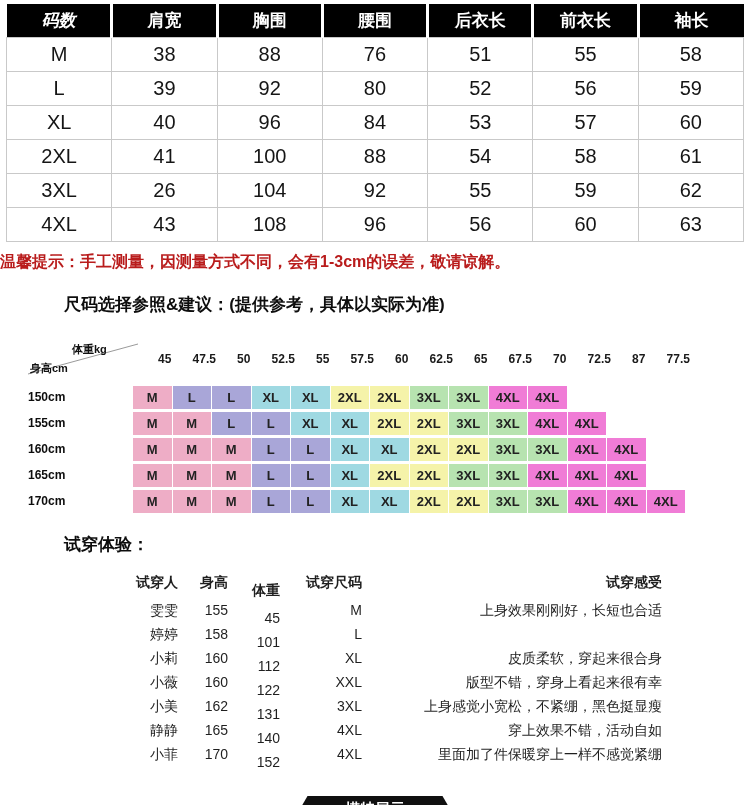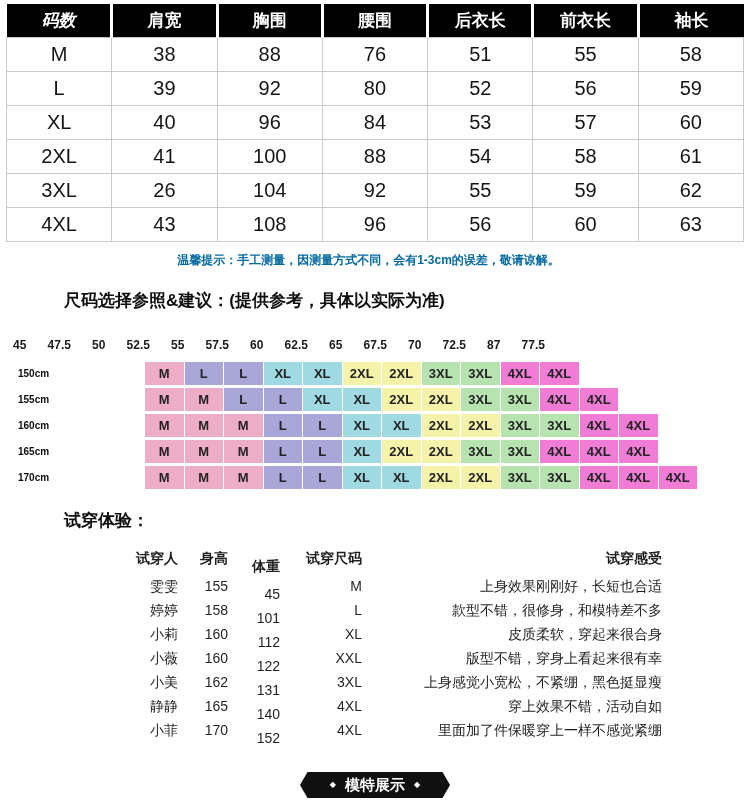--- a/index.html
+++ b/index.html
@@ -6,34 +6,34 @@
   body {
     width:750px; height:805px; overflow:hidden; background:#fff;
     font-family:"Liberation Sans","DejaVu Sans",sans-serif; color:#111;
   }
   
   .size-table { width:738px; margin:4px auto 0; border-collapse:collapse; table-layout:fixed; text-align:center; }
   .size-table th { background:#000; color:#fff; font-size:17px; font-weight:700; height:31px; border-left:3px solid #fff; }
   .size-table th:first-child { border-left:none;font-style:italic; }
   .size-table td { border:1px solid #c9c9c9; height:31px; font-size:20px; color:#151515; }
   
-  .notice { margin:10px 13px 0 0; text-align:center; font-size:12px; font-weight:600; color:#0369a1; }
+  .notice { margin:10px 13px 0 0; text-align:left; font-size:16px; font-weight:600; color:#b91c1c; }
   
   .sec-title { margin:20px 0 0 64px; font-size:17px; font-weight:700; color:#0d0d0d; }
   
   .header-band { display:flex; align-items:center; margin-top:26px; }
   .corner { position:relative; width:145px; height:34px; }
   .corner svg { position:absolute; left:24px; top:0; }
   .corner-top { position:absolute; left:72px; top:0; font-size:11px; font-weight:700; }
   .corner-bottom { position:absolute; left:30px; bottom:0; font-size:11px; font-weight:700; }
   .weight-headers { display:flex; }
   .wh { width:39.5px; text-align:center; font-size:12px; font-weight:700; color:#1a1a1a; }
   .matrix { margin-top:10px; }
   .mx-row { display:flex; margin-bottom:3px; }
-  .mx-label { width:145px; box-sizing:border-box; padding-left:18px; font-size:10px; font-weight:700; line-height:23px; color:#0d0d0d; }
+  .mx-label { width:133px; box-sizing:border-box; padding-left:28px; font-size:12px; font-weight:700; line-height:23px; color:#0d0d0d; }
   .mx-cell { width:38.5px; margin-right:1px; height:23px; line-height:23px; text-align:center; font-size:13px; font-weight:700; color:#222; }
   
   .fit-table { margin:14px 0 0 90px; font-size:14px; color:#1f1f1f; }
   .fit-row { display:flex; height:24px; line-height:24px; }
   .fit-header { font-weight:700; margin-bottom:4px; }
   .fit-c { text-align:right; }
   .fit-c1 { width:88px; }
   .fit-c2 { width:50px; }
   .fit-c3 { width:52px;margin-top:8px; }
   .fit-c4 { width:82px; }
@@ -118,20 +118,27 @@
       </tr>
     </tbody>
 </table>
 
 <div class="notice">温馨提示：手工测量，因测量方式不同，会有1-3cm的误差，敬请谅解。</div>
 
 <div class="sec-title">尺码选择参照&amp;建议：(提供参考，具体以实际为准)</div>
 
 <div class="guide-chart">
   <div class="header-band">
+    <div class="corner">
+      <svg width="118" height="34" viewBox="0 0 118 34">
+        <line x1="4" y1="32" x2="114" y2="2" stroke="#9a9a9a" stroke-width="1"></line>
+      </svg>
+      <span class="corner-top">体重kg</span>
+      <span class="corner-bottom">身高cm</span>
+    </div>
     <div class="weight-headers">
         <div class="wh">45</div>
         <div class="wh">47.5</div>
         <div class="wh">50</div>
         <div class="wh">52.5</div>
         <div class="wh">55</div>
         <div class="wh">57.5</div>
         <div class="wh">60</div>
         <div class="wh">62.5</div>
         <div class="wh">65</div>
@@ -239,21 +246,20 @@
       <div class="fit-c fit-c2">155</div>
       <div class="fit-c fit-c3">45</div>
       <div class="fit-c fit-c4">M</div>
       <div class="fit-c fit-c5">上身效果刚刚好，长短也合适</div>
     </div>
     <div class="fit-row">
       <div class="fit-c fit-c1">婷婷</div>
       <div class="fit-c fit-c2">158</div>
       <div class="fit-c fit-c3">101</div>
       <div class="fit-c fit-c4">L</div>
-      <div class="fit-c fit-c5">款型不错，很修身，和模特差不多</div>
     </div>
     <div class="fit-row">
       <div class="fit-c fit-c1">小莉</div>
       <div class="fit-c fit-c2">160</div>
       <div class="fit-c fit-c3">112</div>
       <div class="fit-c fit-c4">XL</div>
       <div class="fit-c fit-c5">皮质柔软，穿起来很合身</div>
     </div>
     <div class="fit-row">
       <div class="fit-c fit-c1">小薇</div>

